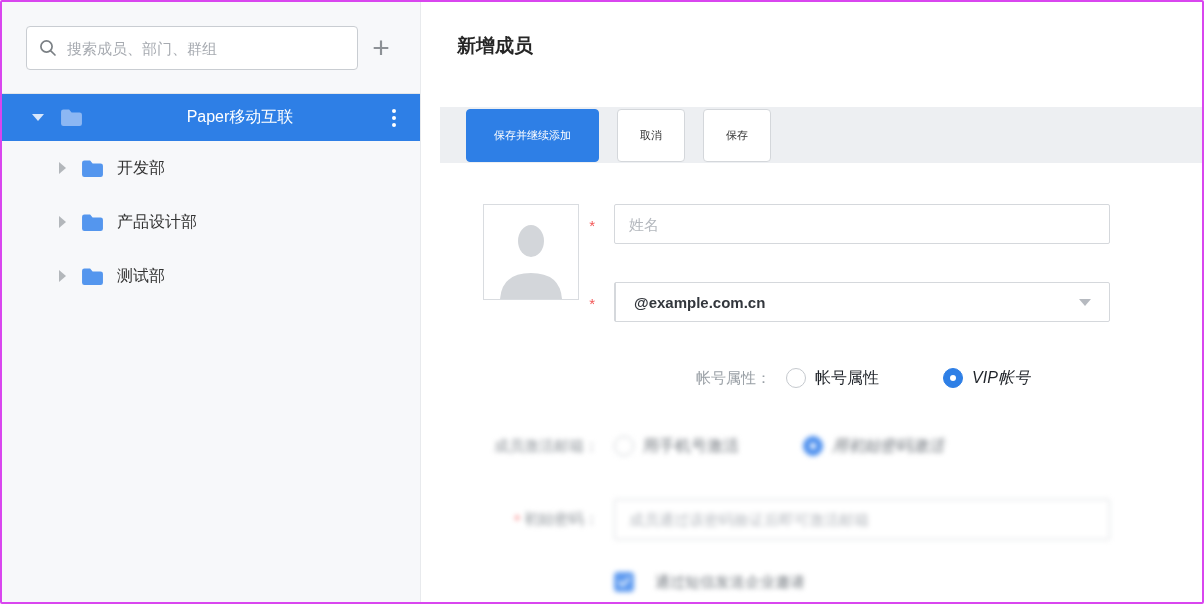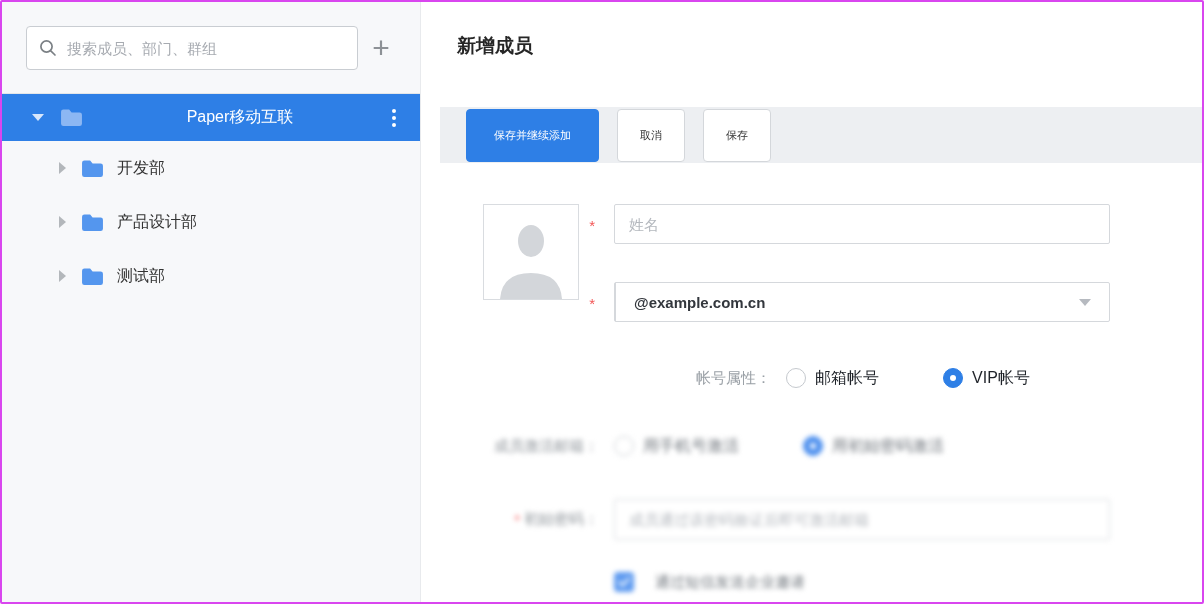--- a/index.html
+++ b/index.html
@@ -70,21 +70,21 @@
                        padding:0 14px; color:#333; background:transparent; font-family:inherit; }
   .email-group input::placeholder { color:#b4b8be; }
   .domain-select { flex:1; border-left:1px solid #d5d8dc; display:flex; align-items:center;
                    padding:0 18px; cursor:pointer; }
   .domain-value { flex:1; font-size:15px; color:#33373d;font-weight:bold; }
   .caret-select { width:0; height:0; border-left:6px solid transparent; border-right:6px solid transparent;
                   border-top:7px solid #b6bac0; }
 
   .row-radios { margin-top:36px; height:40px;justify-content:center; }
   .radio-option { display:flex; align-items:center; cursor:pointer; }
-  .radio-option + .radio-option { margin-left:64px; }
+  .radio-option + .radio-option { margin-left:64px;font-style:italic; }
   .radio-circle { width:20px; height:20px; border-radius:50%; border:1px solid #c5c9ce; background:#fff;
                   margin-right:9px; flex-shrink:0; position:relative; }
   .radio-circle.checked { border-color:#2e7fe6; background:#2e7fe6; }
   .radio-circle.checked::after { content:""; position:absolute; left:6px; top:6px; width:6px; height:6px;
                                  border-radius:50%; background:#fff; }
   .radio-label { font-size:16px; color:#1f2329; }
 
   .blurred { filter:blur(2.4px); }
   .blurred .radio-label, .blurred .checkbox-label { color:#6f757c; }
   .blurred .radio-circle.checked { border-color:#4c8fee; background:#4c8fee; }
@@ -190,21 +190,21 @@
             <span class="domain-value">@example.com.cn</span>
             <span class="caret-select"></span>
           </div>
         </div>
       </div>
 
       <div class="form-row row-radios">
         <div class="f-label">帐号属性：</div>
         <div class="radio-option">
           <span class="radio-circle"></span>
-          <span class="radio-label">邮箱帐号</span>
+          <span class="radio-label">帐号属性</span>
         </div>
         <div class="radio-option">
           <span class="radio-circle checked"></span>
           <span class="radio-label">VIP帐号</span>
         </div>
       </div>
 
       <div class="form-row row-activation blurred">
         <div class="f-label">成员激活邮箱：</div>
         <div class="radio-option">

